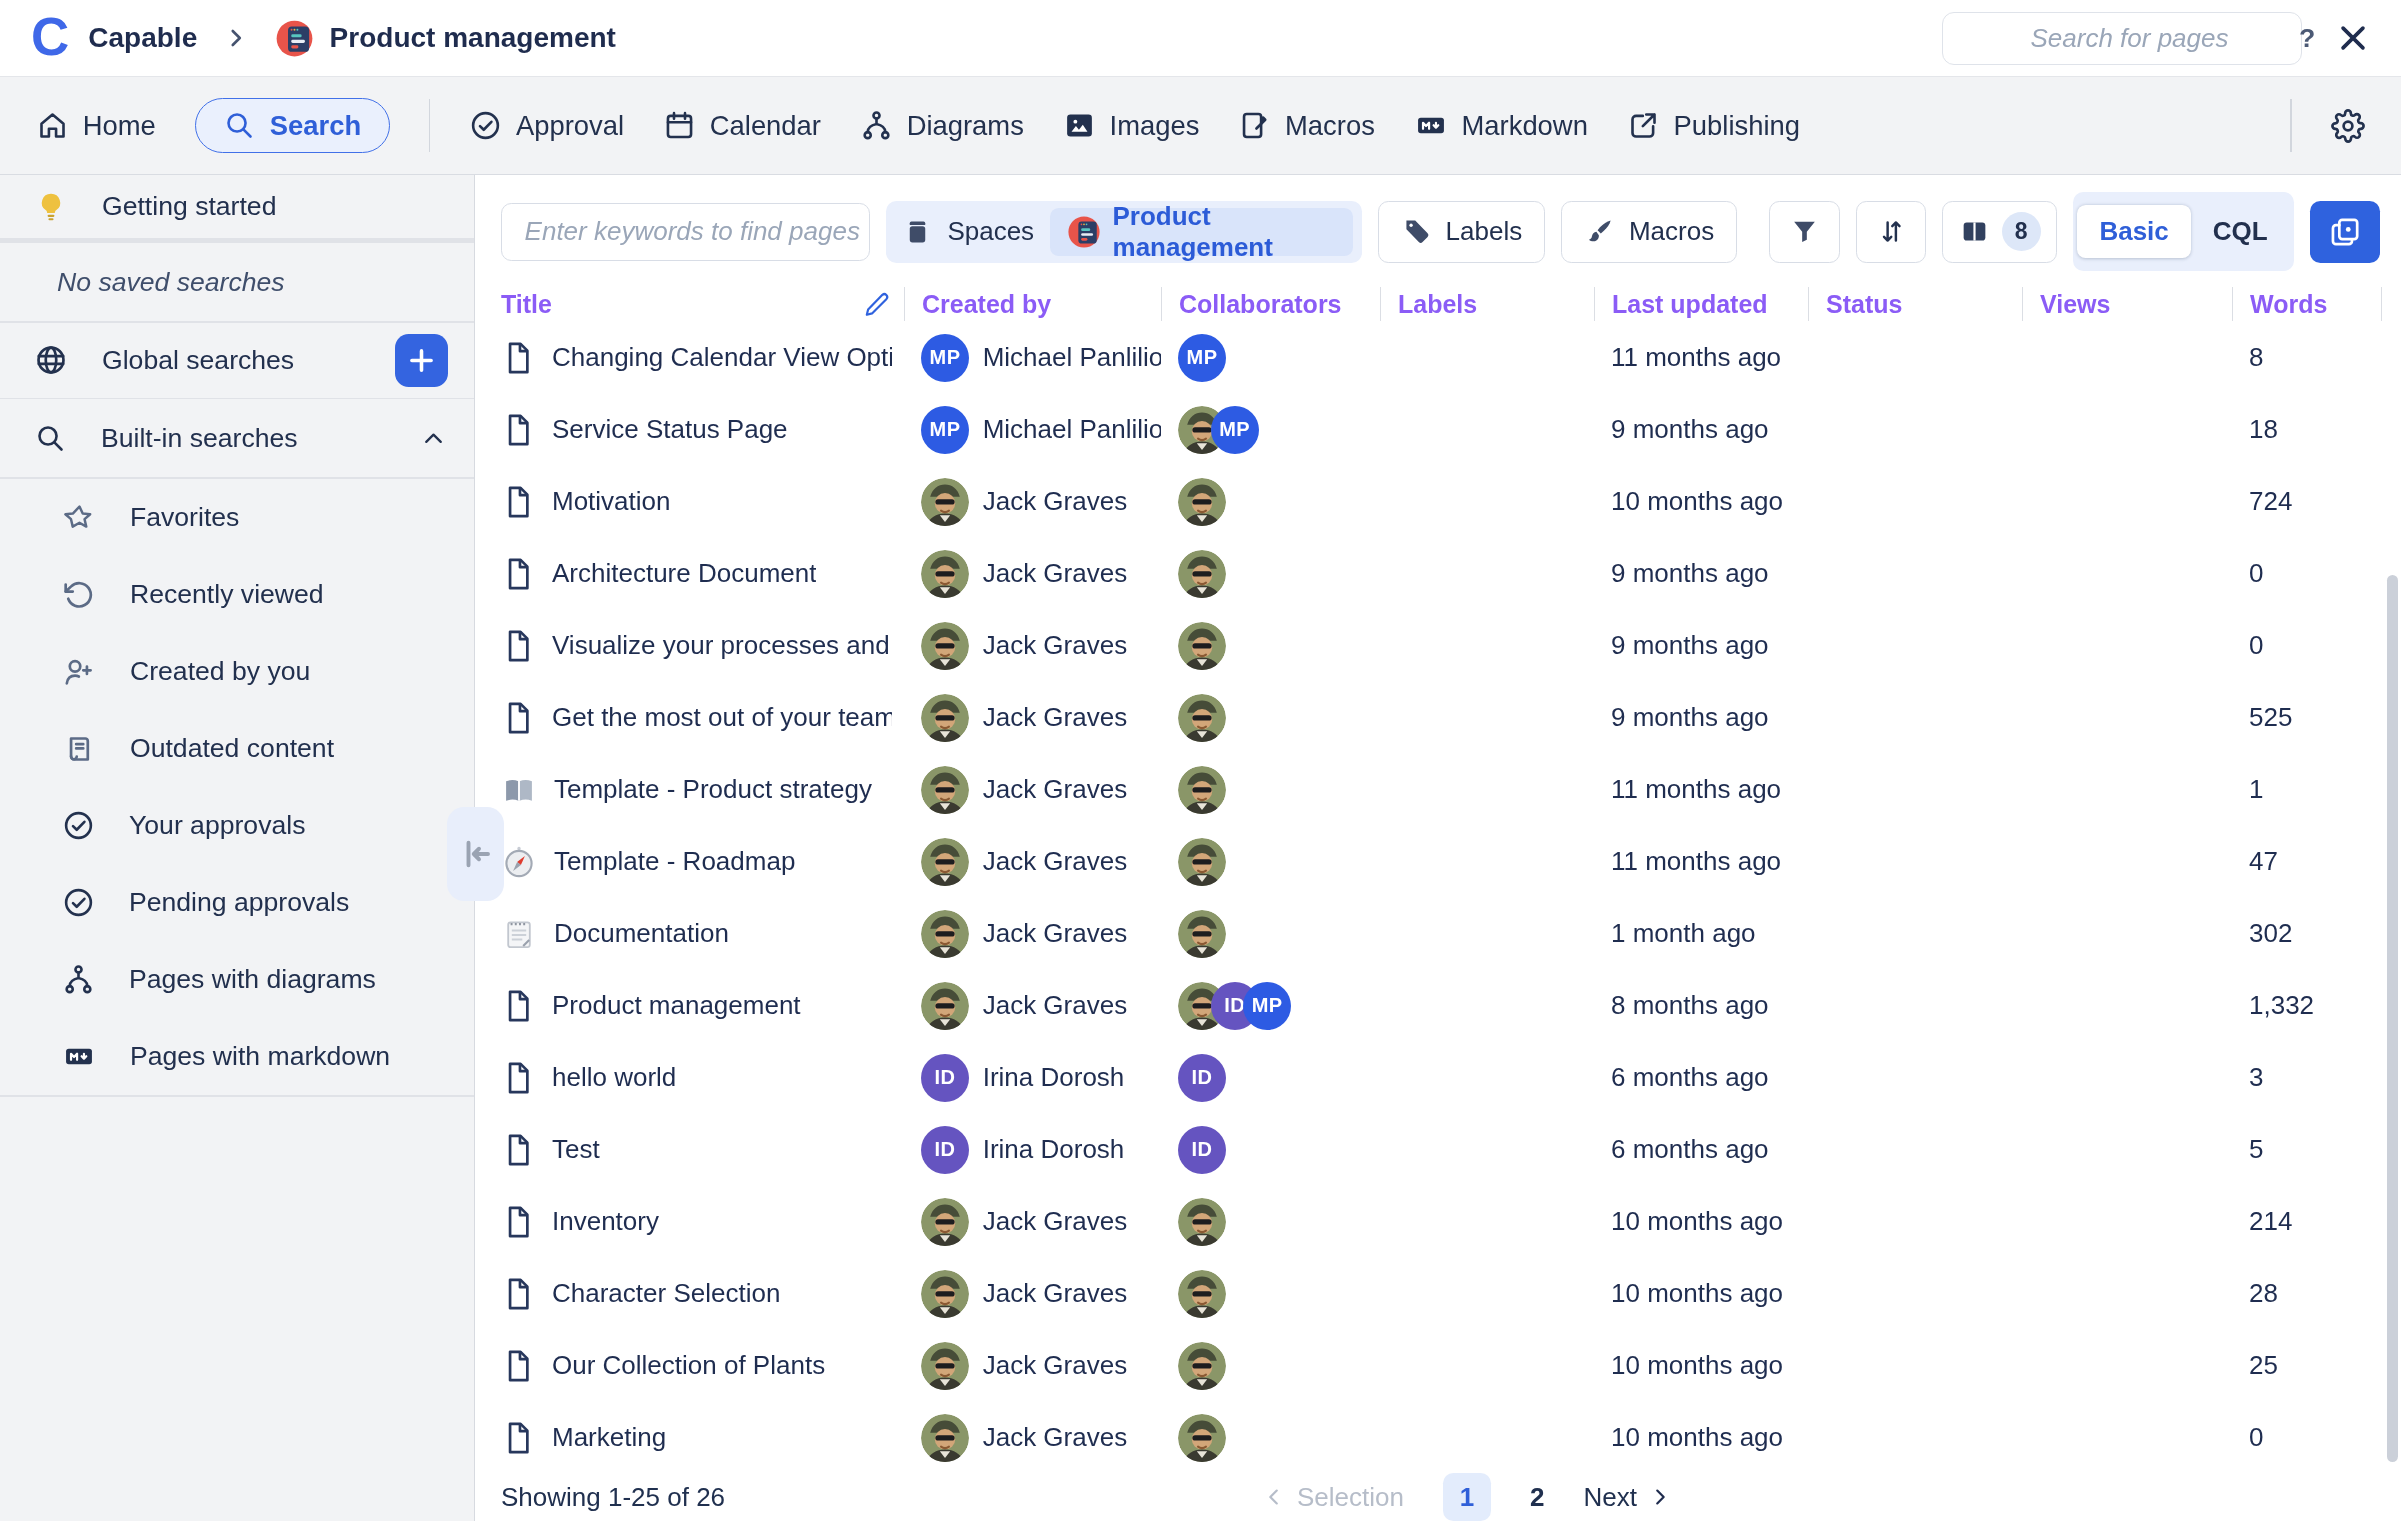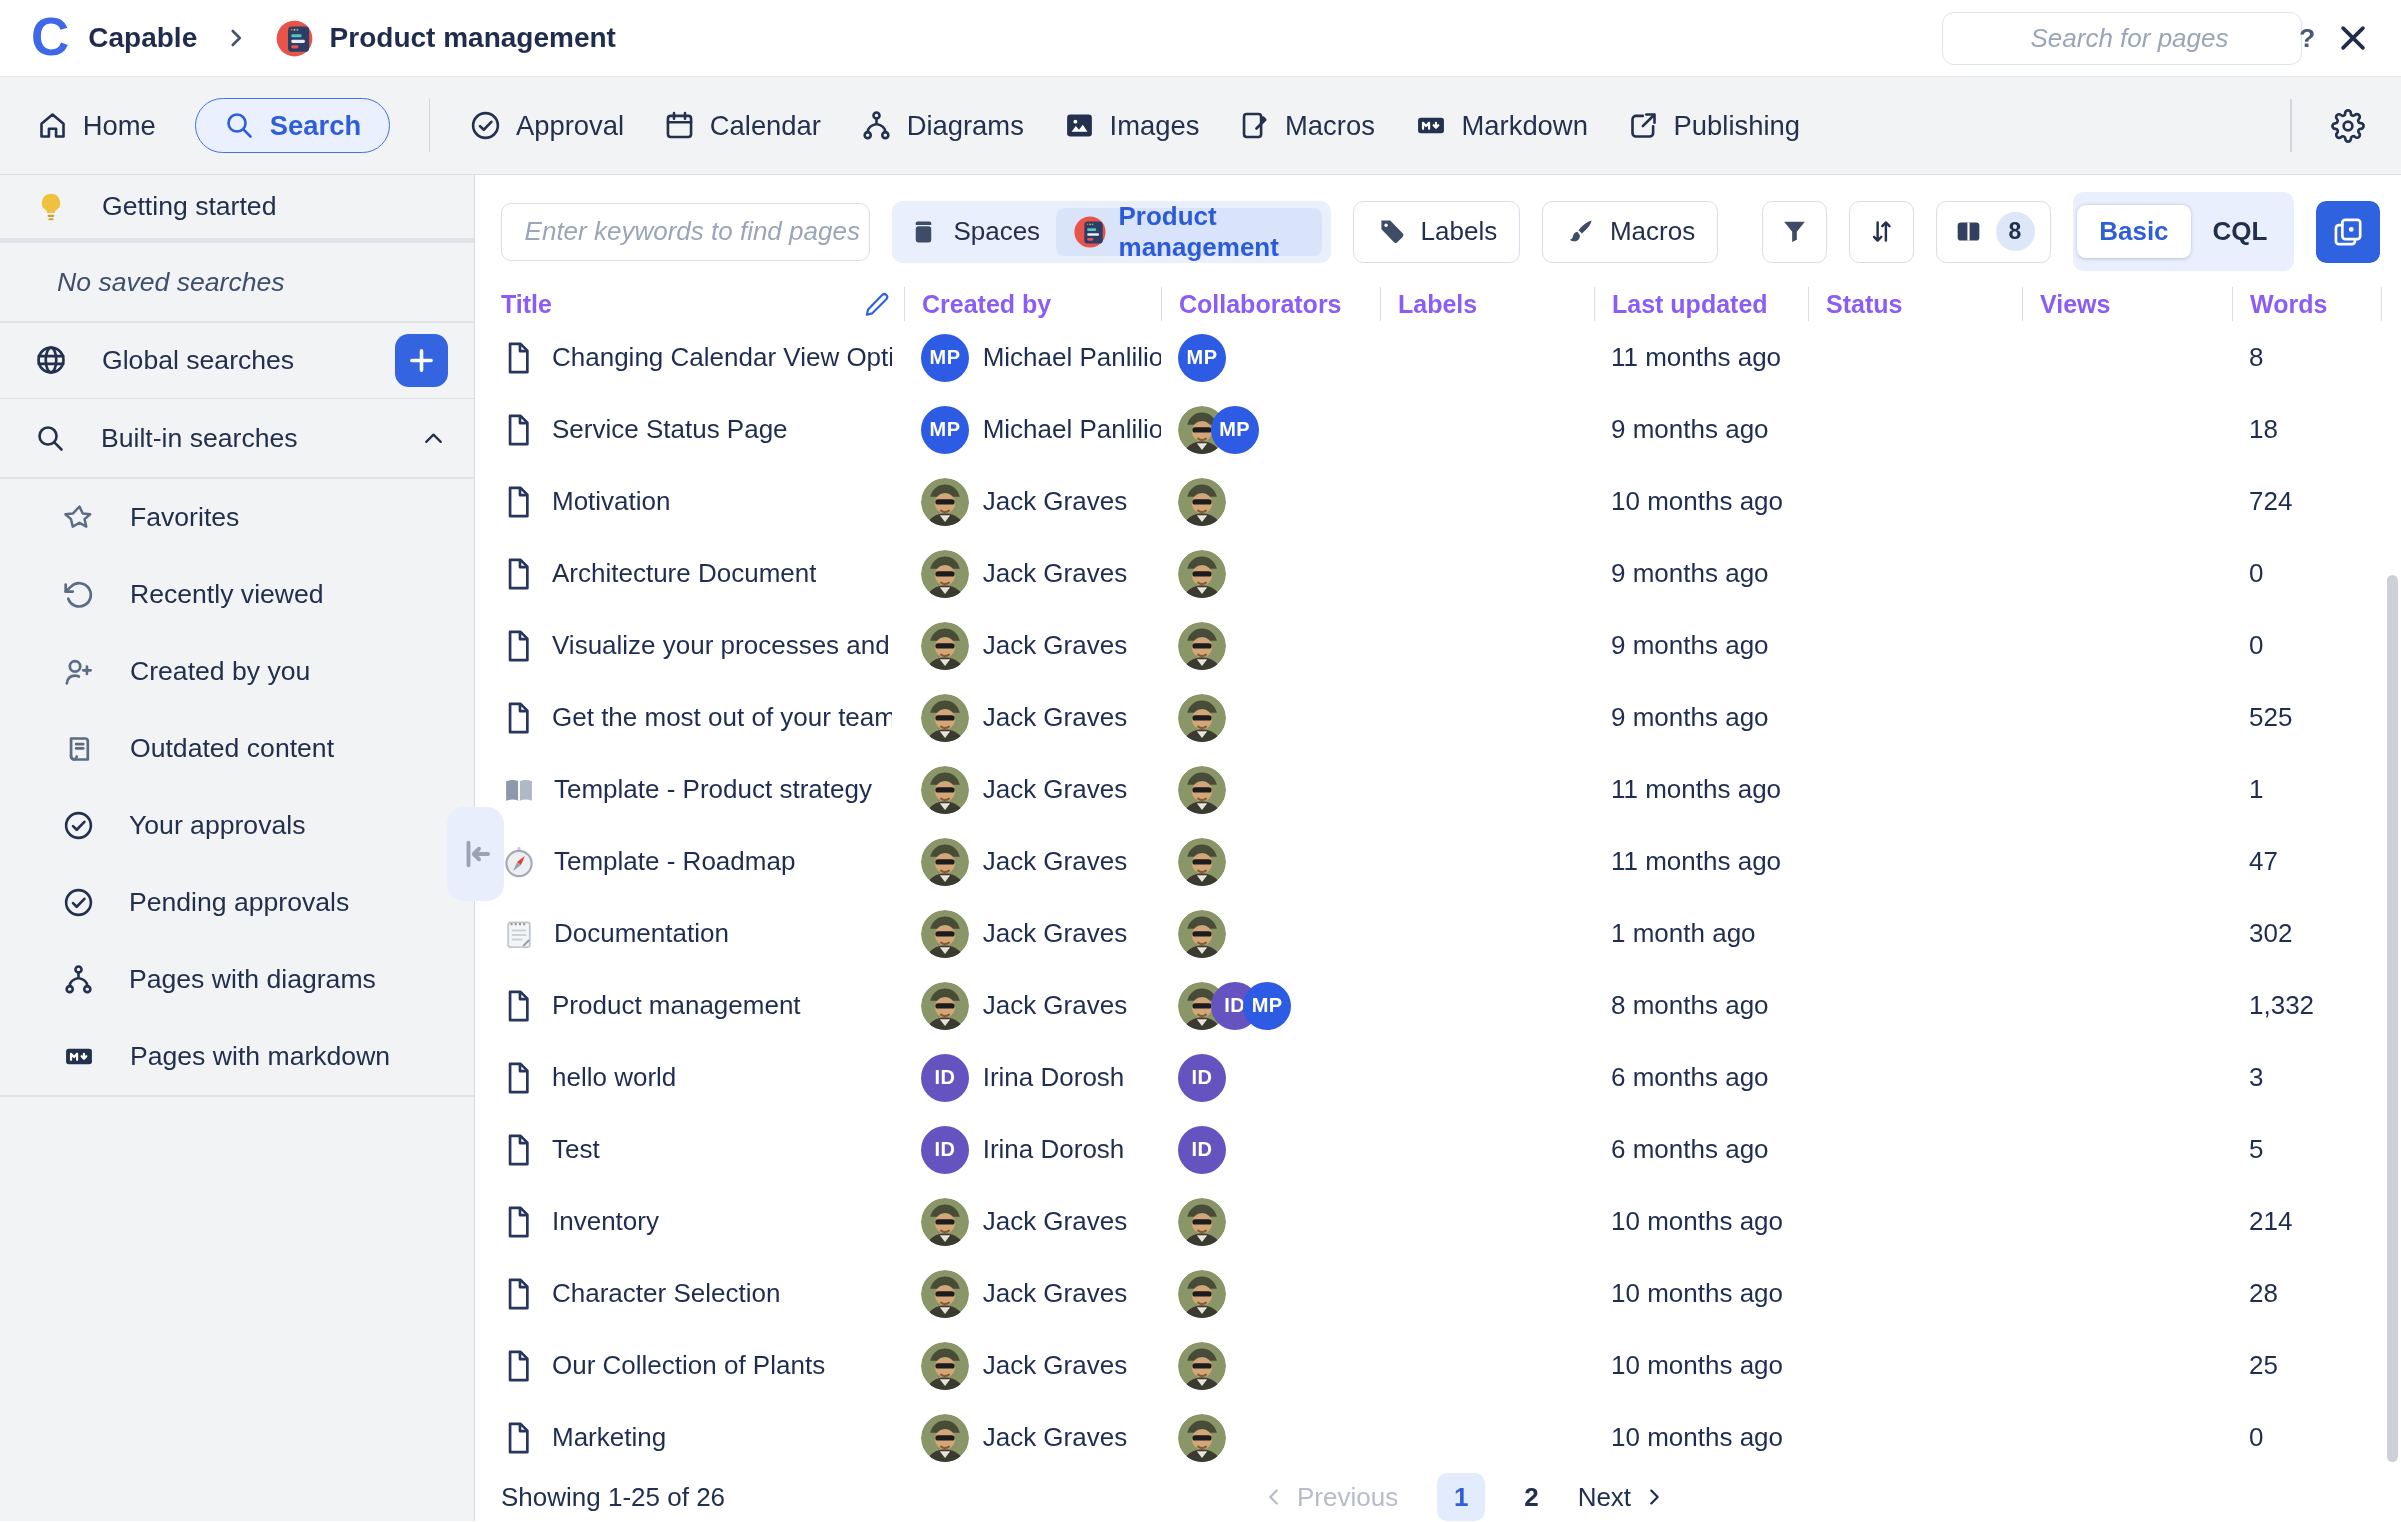--- a/index.html
+++ b/index.html
@@ -31,21 +31,21 @@
   .srow{display:flex;align-items:center;gap:34px;padding:0 26px 0 34px;font-size:26.6px;color:#22304e;box-sizing:border-box;cursor:pointer}
   .sdiv{height:1.7px;background:#e0e2e7}
   .h76{height:63px}.h103{height:87px}.h86{height:72px}.h93{height:78px}.h89{height:75px}.h90{height:77px}
   .srow.selected{background:#e7ecf8;border-left:8.6px solid #3d5fd9;padding-left:26px;font-weight:700}
   .srow.child{padding-left:62px}
   .srow .caret{margin-left:auto}
   .no-saved{font-style:italic;color:#3f4e6b;padding-left:57px}
   .add-btn{margin-left:auto;width:53px;height:53px;border-radius:13.7px;background:#3464e0;color:#fff;display:flex;align-items:center;justify-content:center}
   
   .main{flex:1;display:flex;flex-direction:column;background:#fff;position:relative;overflow:hidden}
-  .filterbar{display:flex;align-items:center;gap:22px;padding:17px 20.6px 15.4px 26px}
+  .filterbar{display:flex;align-items:center;gap:16px;padding:17px 20.6px 15.4px 26px}
   .kw{width:369px;height:58px;border:0.9px solid #d8dde6;border-radius:10.3px;display:flex;align-items:center;padding:0 20.6px;box-sizing:border-box}
   .kw input{flex:1;border:0;outline:0;background:transparent;font-family:inherit;font-size:26px}
   .kw input::placeholder{color:#9aa6b8;font-style:italic}
   .chipgroup{height:62px;background:#e9effc;border-radius:10.3px;display:flex;align-items:center;gap:15.4px;padding:0 8.6px 0 17px;font-size:26px;color:#22304e}
   .inner-chip{height:48px;background:#d9e4fa;border-radius:8.6px;display:flex;align-items:center;gap:12px;padding:0 17px;color:#2c5bd7;font-weight:700}
   .fbtn{height:62px;background:#fff;border:0.9px solid #d8dde6;border-radius:10.3px;display:flex;align-items:center;gap:13.7px;padding:0 22px;font-size:26px;color:#22304e;cursor:pointer;box-sizing:border-box}
   .iconbtn{width:77px;padding:0;justify-content:center}
   .badge8{width:39px;height:39px;border-radius:50%;background:#dde7f8;display:flex;align-items:center;justify-content:center;font-size:23px;font-weight:600;color:#22304e}
   .toggle{height:79px;background:#e9effc;border-radius:10.3px;display:flex;align-items:center;padding:4.3px;box-sizing:border-box;font-size:26px}
   .tg-on{height:53px;background:#fff;border-radius:8.6px;padding:0 22px;display:flex;align-items:center;color:#2f5fd8;font-weight:700;box-shadow:0 0.9px 3.4px rgba(9,30,66,.22)}
@@ -1089,21 +1089,21 @@
         </div>
       </div>
 
     <div class="tfoot">
       <span>Showing 1-25 of 26</span>
       <div class="pagination">
         <span class="prev">
           <svg width="22" height="22" viewBox="0 0 24 24" fill="none" stroke="#b6bdc9" stroke-width="2.4" stroke-linecap="round" stroke-linejoin="round">
               <path d="M15 5l-7 7 7 7"></path>
             </svg>
-          <span>Previous</span>
+          <span>Selection</span>
         </span>
         <span class="page-cur">1</span>
         <span class="page-n">2</span>
         <span class="next">
           <span>Next</span>
           <svg width="22" height="22" viewBox="0 0 24 24" fill="none" stroke="#1f2c4e" stroke-width="2.4" stroke-linecap="round" stroke-linejoin="round">
               <path d="M9 5l7 7-7 7"></path>
             </svg>
         </span>
       </div>

